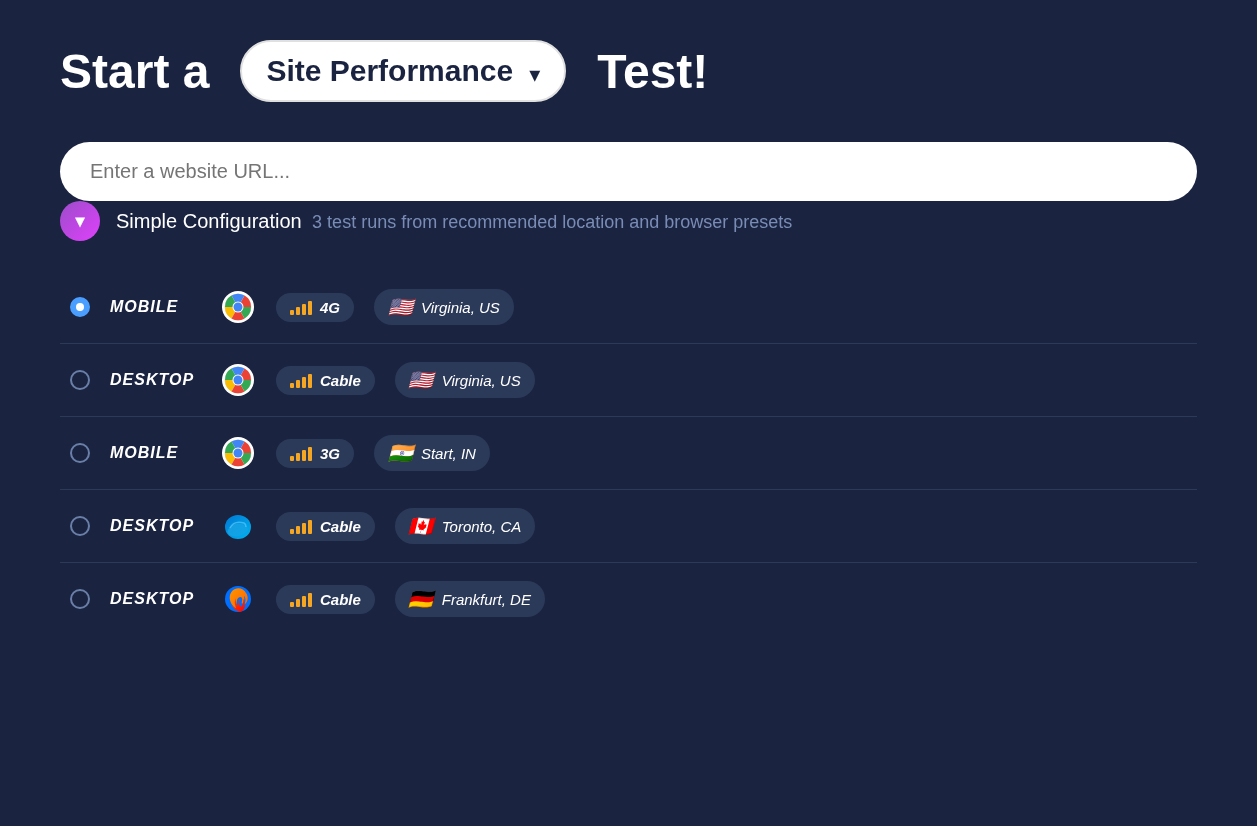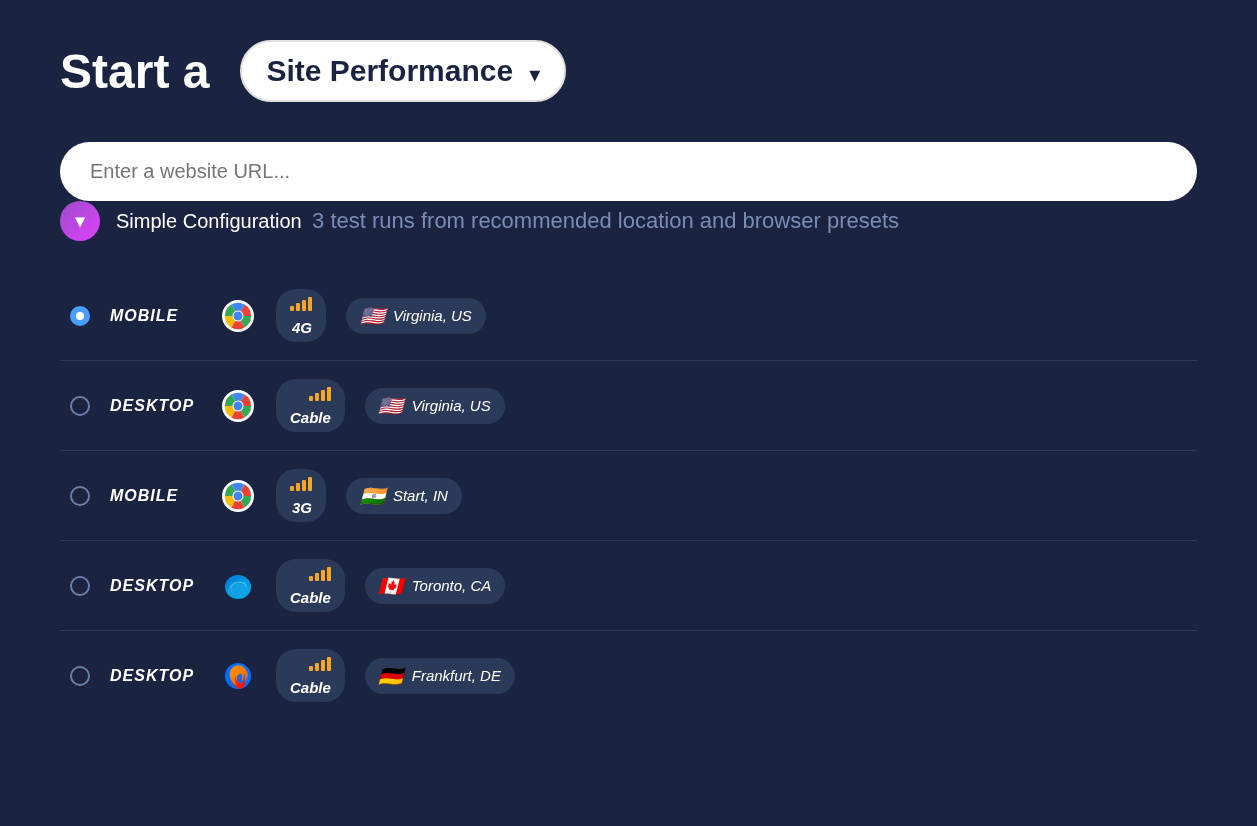--- a/index.html
+++ b/index.html
@@ -101,21 +101,21 @@
     }
 
     .config-title {
       color: #ffffff;
       font-size: 20px;
       font-weight: 400;
     }
 
     .config-subtitle {
       color: #7a8cb5;
-      font-size: 22px;
+      font-size: 18px;
       font-weight: 400;
       margin-left: 6px;
     }
 
     
     .test-rows {
       width: 100%;
     }
 
     .test-row {
@@ -176,26 +176,25 @@
       justify-content: center;
       font-size: 22px;
     }
 
     
     .network-badge {
       background: #2c3a5a;
       border-radius: 20px;
       padding: 6px 14px;
       display: flex;
-      align-items: flex-end;
+      align-items: flex-start;
       gap: 8px;
       color: #ffffff;
       font-size: 15px;
       font-weight: 600;
-      flex-direction: column;
     }
 
     .bars-icon {
       display: flex;
       align-items: flex-end;
       gap: 2px;
       height: 16px;
     }
 
     .bar {
@@ -245,20 +244,21 @@
 <div class="main-container">
 
   <div class="header">
     <span class="header-text">Start a</span>
 
     <div class="dropdown-wrapper">
       <span class="dropdown-label">Site Performance</span>
       <span class="chevron-icon">▾</span>
     </div>
 
+    <span class="header-text">Test!</span>
   </div>
 
   <div class="url-input-wrapper">
     <input type="text" class="url-input" placeholder="Enter a website URL..." style="">
   </div>
 
   <div class="config-header">
     <div class="chevron-circle">
       <span class="chevron-circle-icon">▾</span>
     </div>

